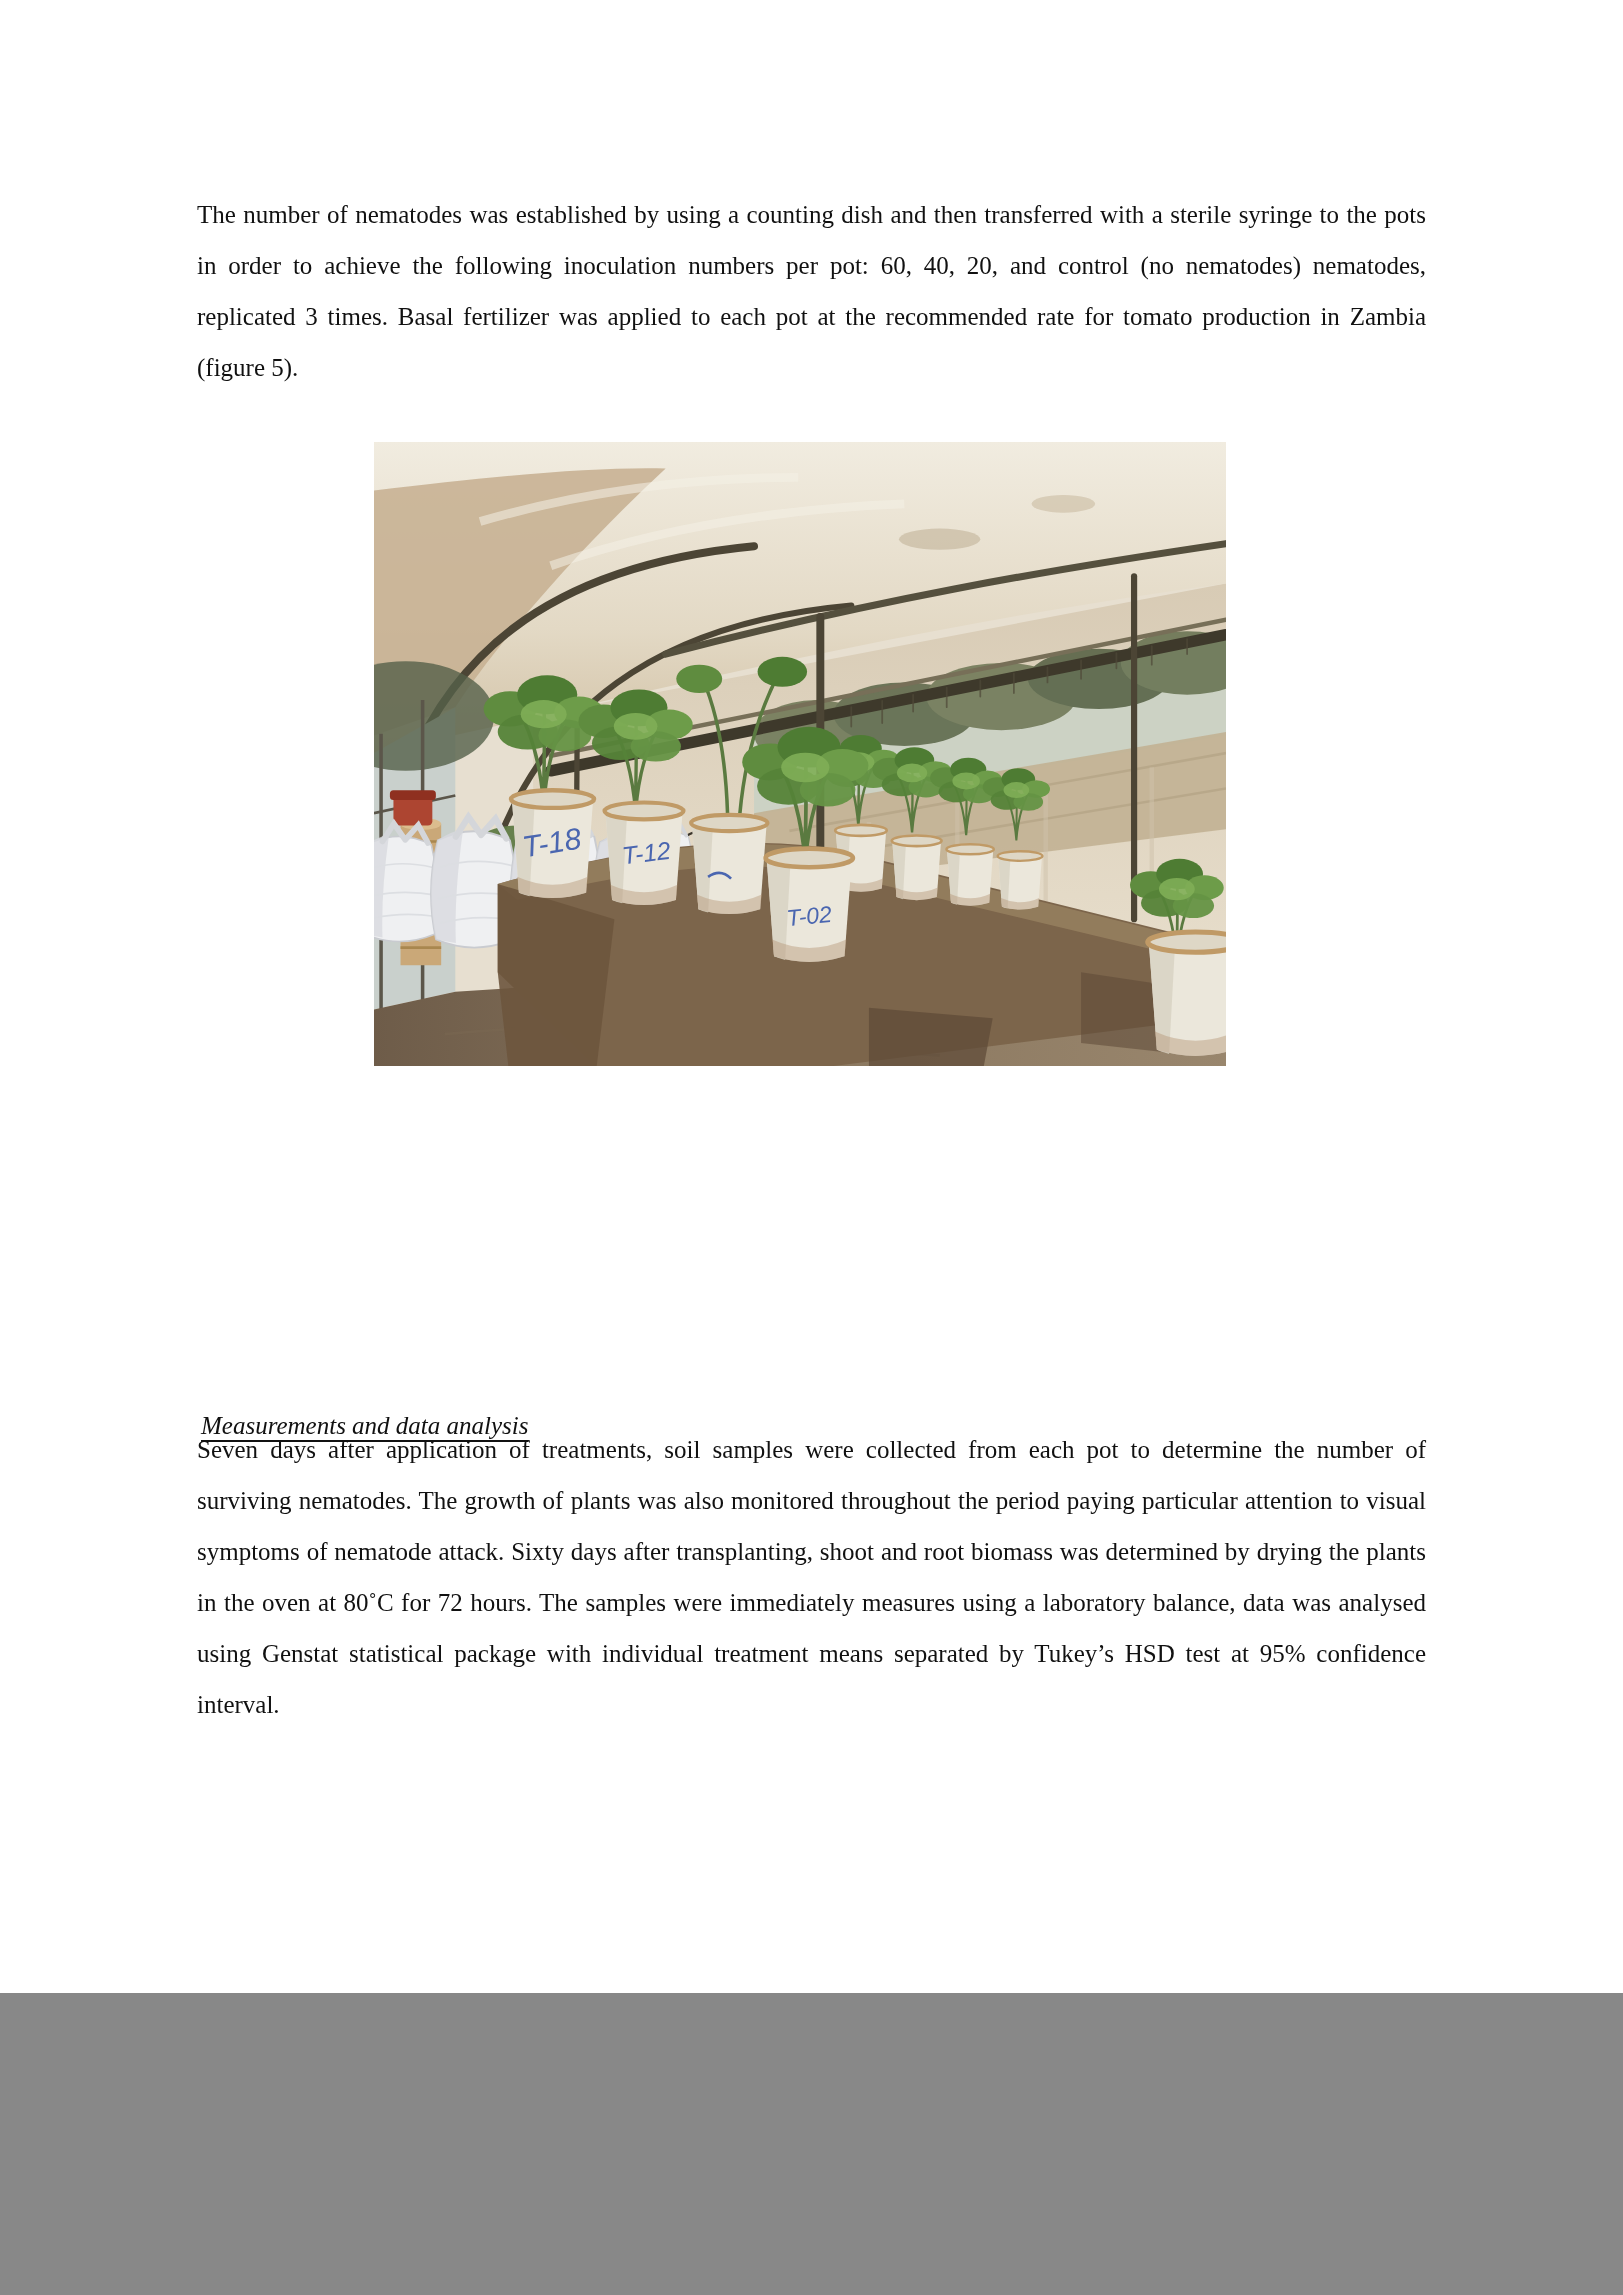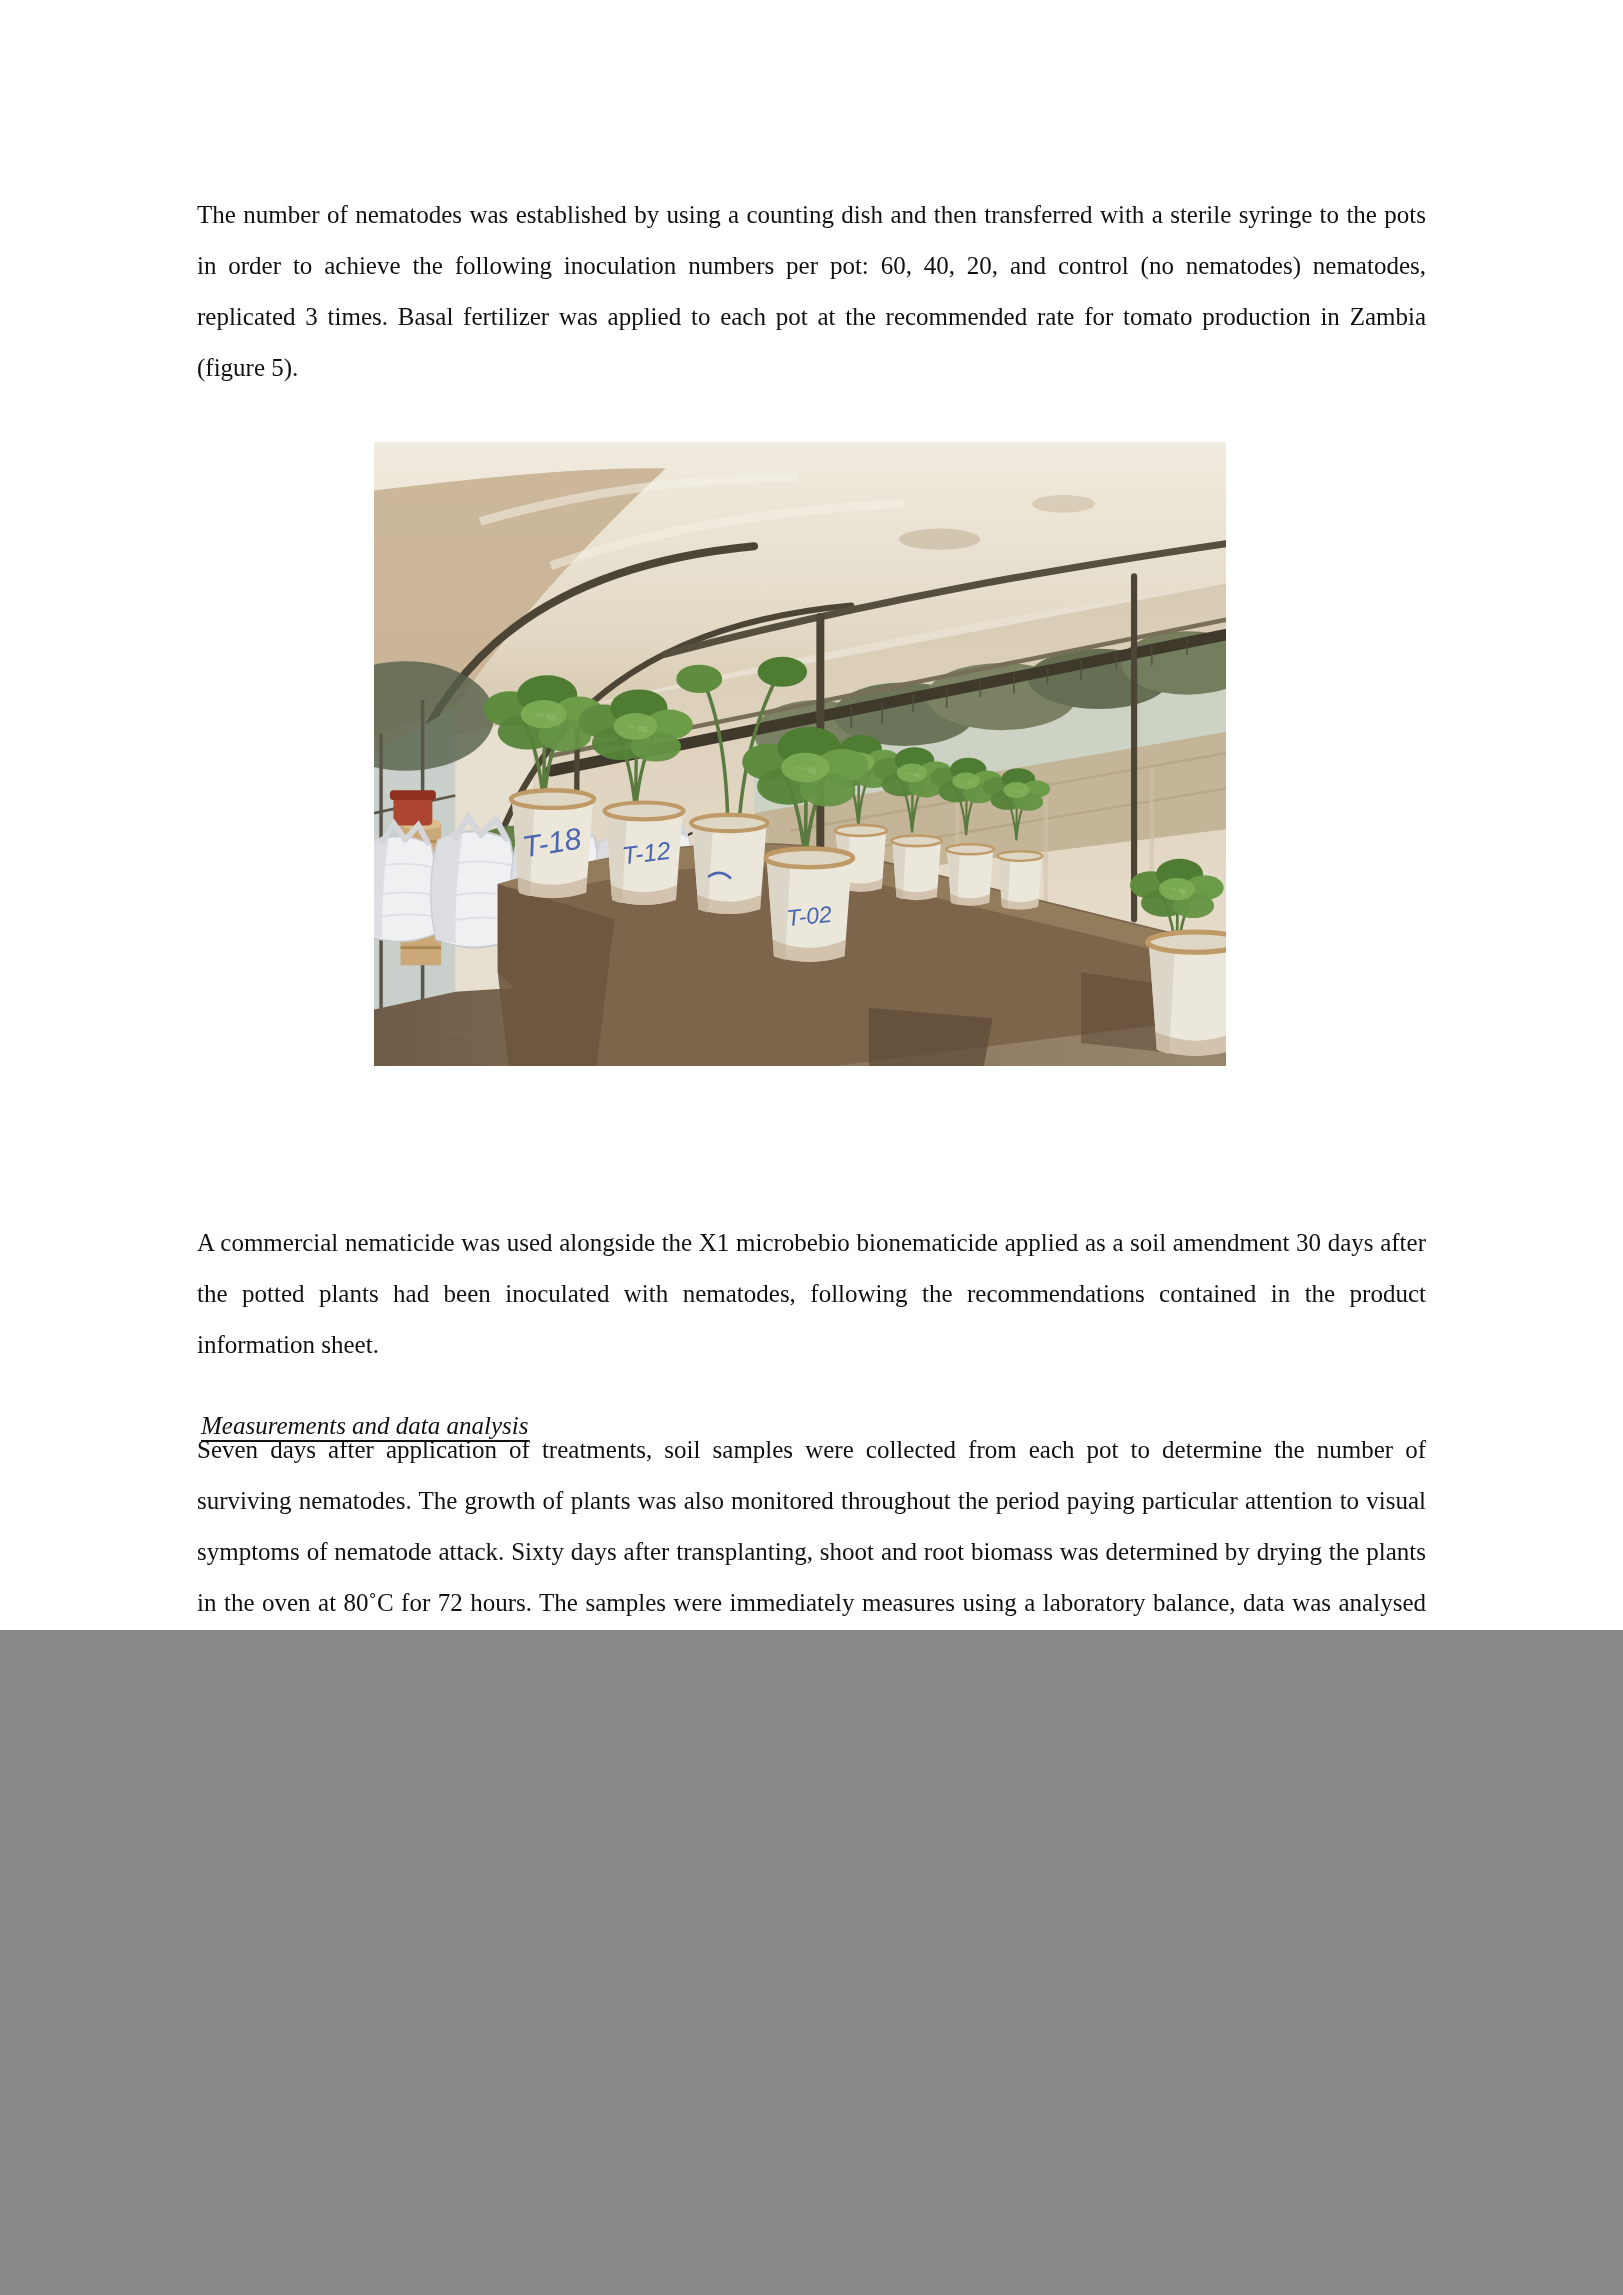--- a/index.html
+++ b/index.html
@@ -1,19 +1,19 @@
 <!DOCTYPE html>
 <html style="font-size:14px"><head>
 <meta charset="utf-8">
 <style>
   html,body { margin:0; padding:0; background:#888; }
   .page {
     position: relative;
     width: 1623px;
-    height: 1630px;
+    height: 1993px;
     background: #ffffff;
     font-family: "Liberation Serif", serif;
     color: #111;
     overflow: hidden;
   }
   .body-text {
     position: absolute;
     left: 197px;
     width: 1229px;
     margin: 0;
@@ -233,21 +233,20 @@
       </g>
 
       <g>
         <use href="#plant" transform="translate(846,470) scale(0.78)"></use>
         <use href="#bucket" transform="translate(872,552) scale(1.15)"></use>
       </g>
     </svg>
   </div>
 
 
-  <p class="body-text p2">A commercial nematicide was used alongside the X1 microbebio bionematicide applied as a soil amendment 30 days after the potted plants had been inoculated with nematodes, following the recommendations contained in the product information sheet.</p>
 
   <h2 class="section-heading">Measurements and data analysis</h2>
 
   <p class="body-text p3">Seven days after application of treatments, soil samples were collected from each pot to determine the number of surviving nematodes. The growth of plants was also monitored throughout the period paying particular attention to visual symptoms of nematode attack. Sixty days after transplanting, shoot and root biomass was determined by drying the plants in the oven at 80˚C for 72 hours. The samples were immediately measures using a laboratory balance, data was analysed using Genstat statistical package with individual treatment means separated by Tukey’s HSD test at 95% confidence interval.</p>
 
   <div class="page-number">1</div>
 
 </div>
 
 

